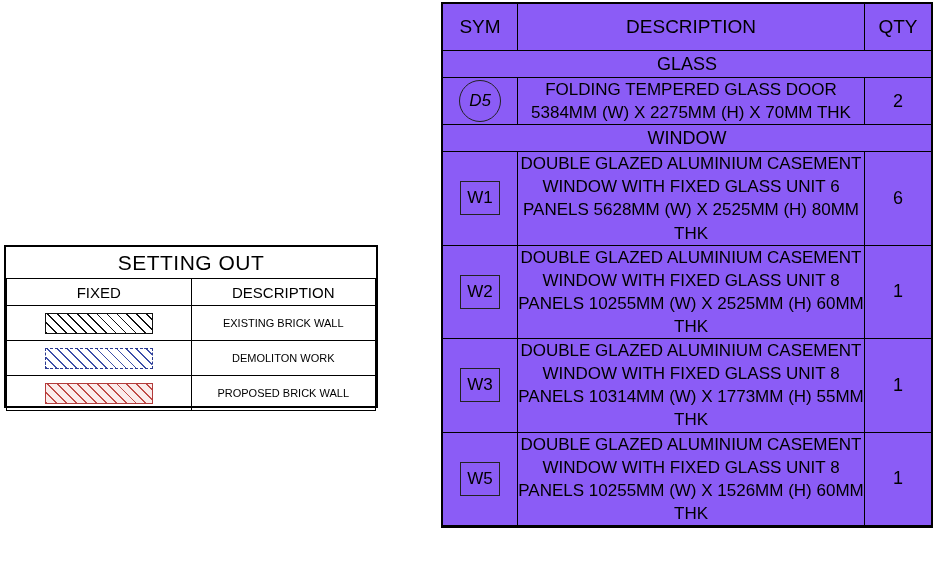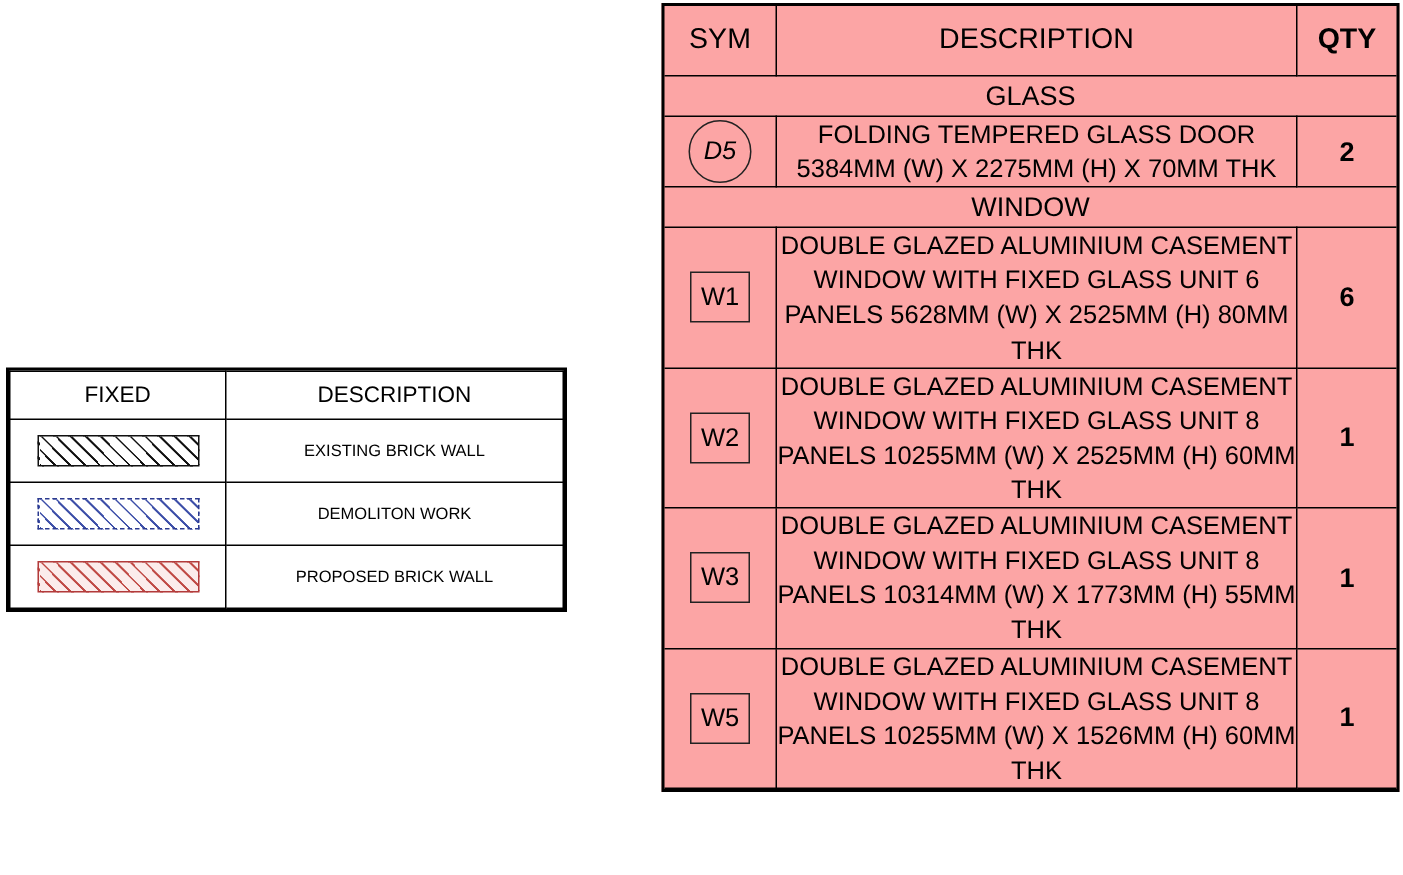--- a/index.html
+++ b/index.html
@@ -98,36 +98,36 @@
   }
 
   
   #schedule-table {
     position: absolute;
     left: 441px;
     top: 2px;
     width: 492px;
     border: 2px solid #000;
     box-sizing: border-box;
-    background: #fca5a5;
+    background: #8b5cf6;
   }
   #schedule-table table {
     border-collapse: collapse;
     width: 100%;
     table-layout: fixed;
   }
   #schedule-table td {
     border: 1px solid #000;
     text-align: center;
     vertical-align: middle;
     padding: 0;
   }
   .sch-col-sym  { width: 74px; }
   .sch-col-desc { width: auto; }
-  .sch-col-qty  { width: 66px; font-weight: bold; }
+  .sch-col-qty  { width: 66px; }
 
   .sch-head-cell {
     font-size: 19px;
     height: 46px;
     border-top: none !important;
   }
   .sch-head-sym  { border-left: none !important; }
   .sch-head-qty  { border-right: none !important; }
 
   .sch-section-cell {
@@ -175,20 +175,23 @@
     font-size: 17px;
   }
 </style>
 </head>
 <body>
 
 <div id="legend-table">
   <table>
     <tbody>
       <tr>
+        <td class="legend-title-cell" colspan="2">SETTING OUT</td>
+      </tr>
+      <tr>
         <td class="legend-colhead col-sym">FIXED</td>
         <td class="legend-colhead col-desc">DESCRIPTION</td>
       </tr>
 
       <tr>
         <td class="legend-sym-cell col-sym">
           <div class="swatch swatch-existing"></div>
         </td>
         <td class="legend-row-cell col-desc">EXISTING BRICK WALL</td>
       </tr>

